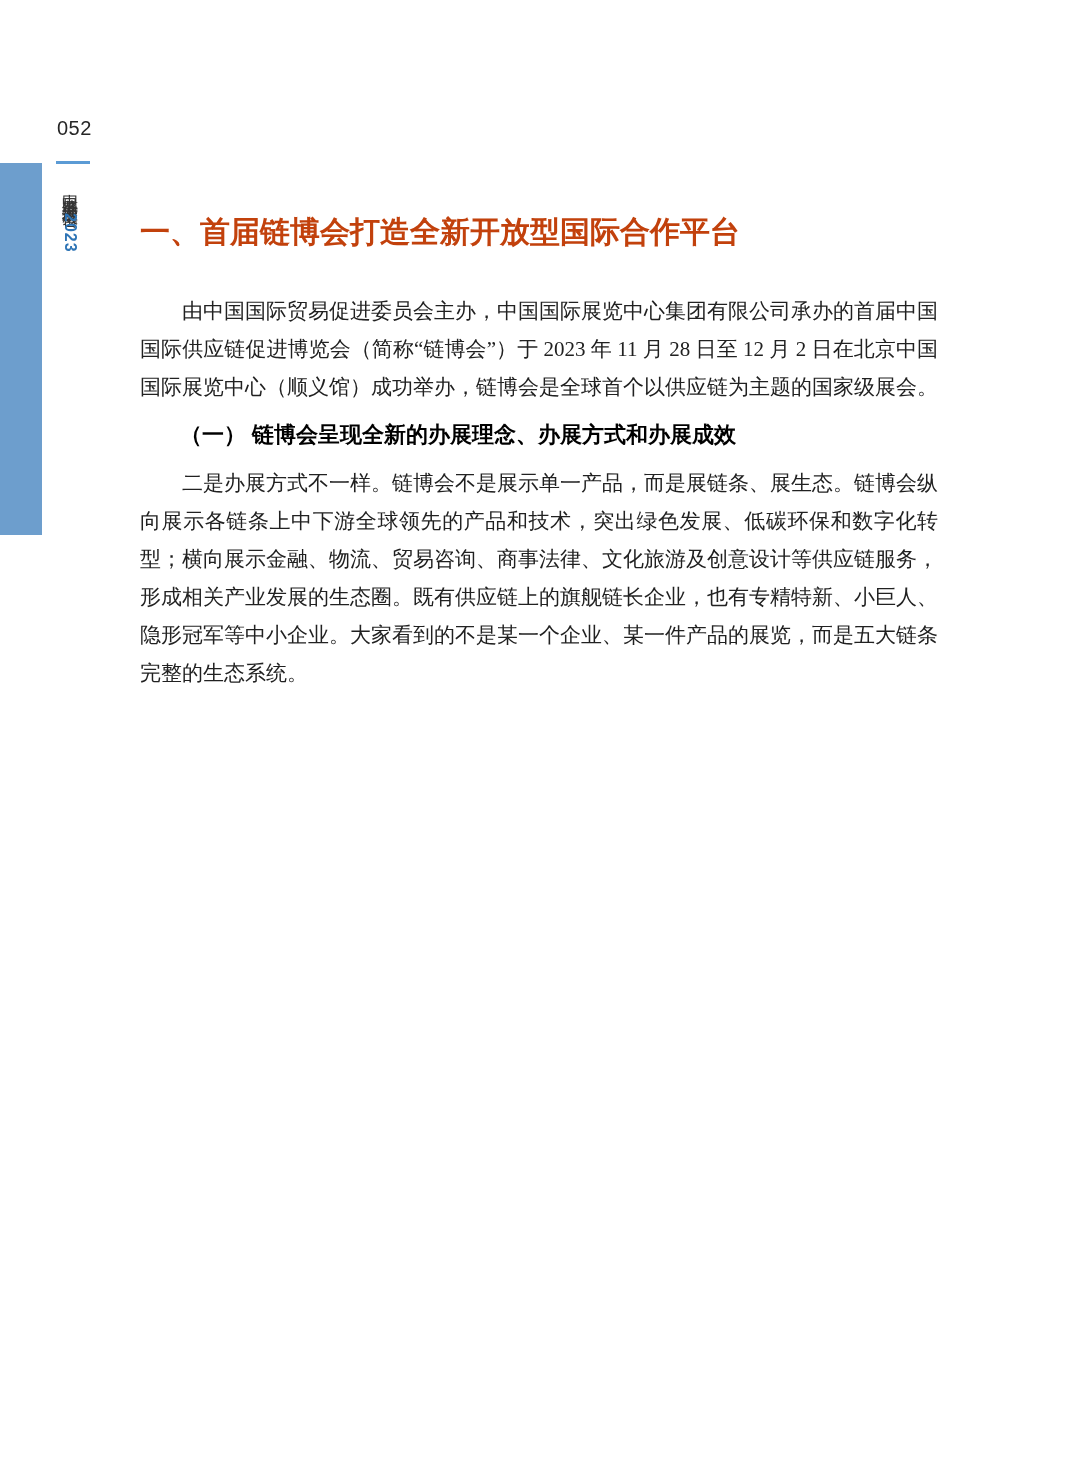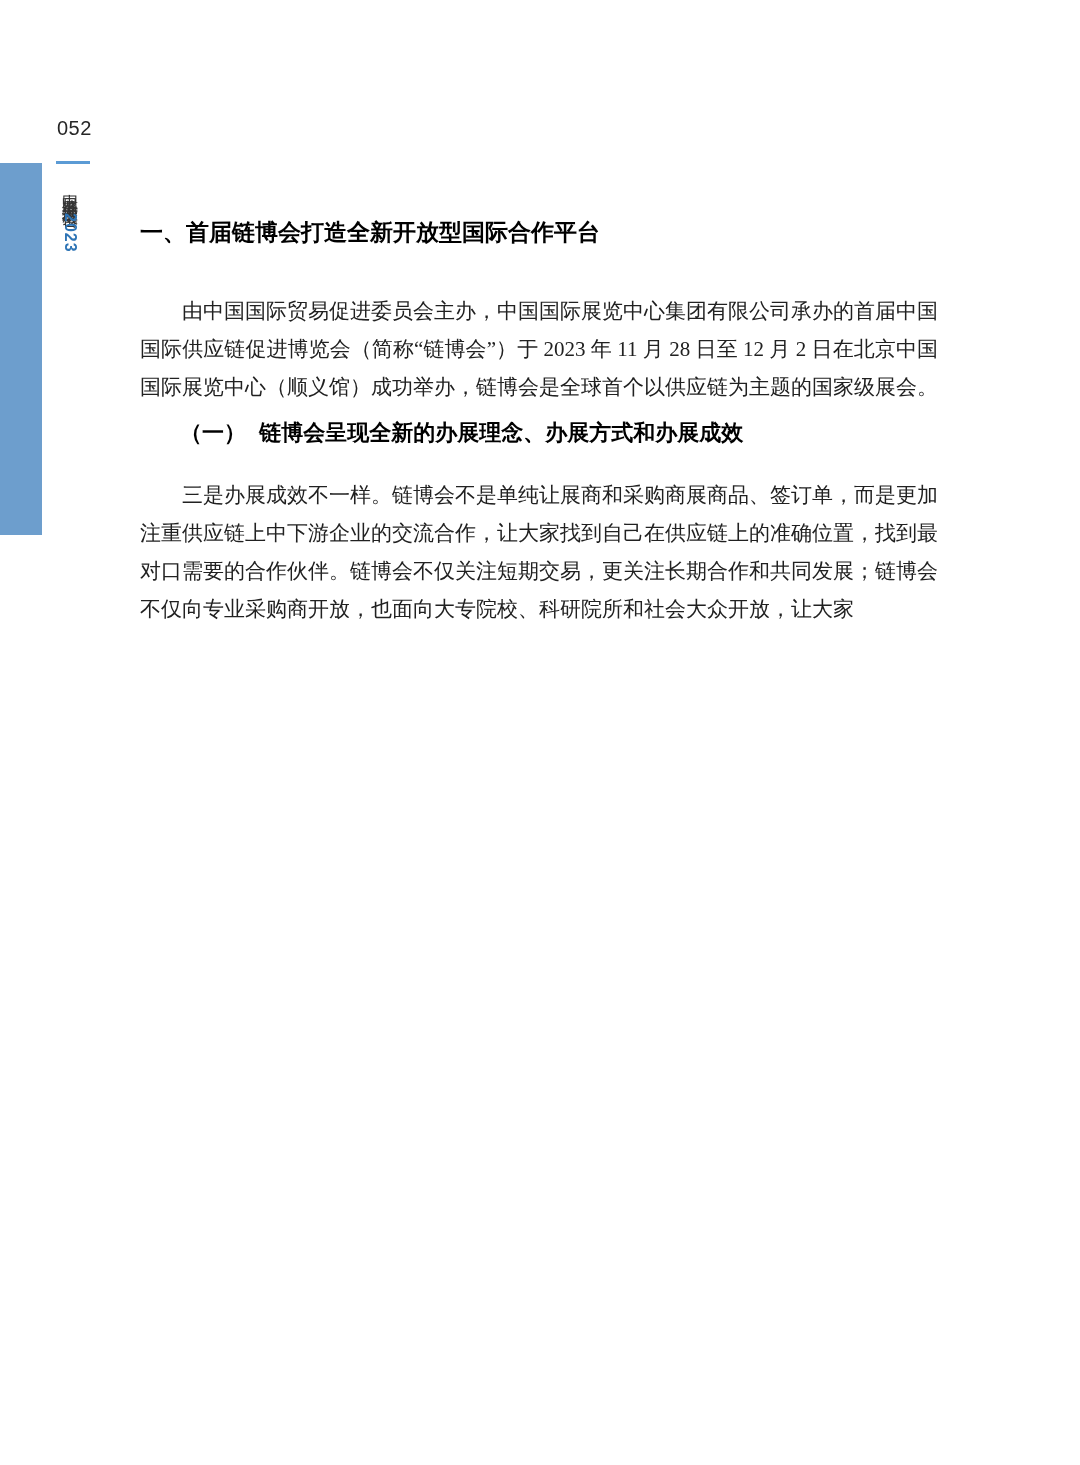--- a/index.html
+++ b/index.html
@@ -56,35 +56,35 @@
     letter-spacing: 1px;
   }
   .content {
     position: absolute;
     left: 140px;
     top: 212px;
     width: 798px;
   }
   .content h1 {
     font-family: "Liberation Sans", "DejaVu Sans", sans-serif;
-    font-size: 23px;
+    font-size: 30px;
     line-height: 40px;
     font-weight: bold;
-    color: #000000;
+    color: #c2410c;
     letter-spacing: 0px;
     margin: 0 0 40px 0;
   }
   .content h2 {
-    font-family: Liberation Mono, monospace;
+    font-family: Liberation Sans, sans-serif;
     font-size: 22px;
     line-height: 38px;
     font-weight: bold;
     color: #000000;
     padding-left: 40px;
-    margin: 10px 0 22px 0;
+    margin: 10px 0 10px 0;
   }
   .content p {
     font-size: 21px;
     line-height: 38px;
     color: #212121;
     text-align: justify;
     text-indent: 2em;
     margin: 0 0 8px 0;
   }
 </style>
@@ -107,18 +107,18 @@
   <div class="content">
 
     <h1>一、首届链博会打造全新开放型国际合作平台</h1>
 
     <p>由中国国际贸易促进委员会主办，中国国际展览中心集团有限公司承办的首届中国国际供应链促进博览会（简称“链博会”）于 2023 年 11 月 28 日至 12 月 2 日在北京中国国际展览中心（顺义馆）成功举办，链博会是全球首个以供应链为主题的国家级展会。</p>
 
     <h2>（一） 链博会呈现全新的办展理念、办展方式和办展成效</h2>
 
 
 
+    <p>二是办展方式不一样。链博会不是展示单一产品，而是展链条、展生态。链博会纵向展示各链条上中下游全球领先的产品和技术，突出绿色发展、低碳环保和数字化转型；横向展示金融、物流、贸易咨询、商事法律、文化旅游及创意设计等供应链服务，形成相关产业发展的生态圈。既有供应链上的旗舰链长企业，也有专精特新、小巨人、隐形冠军等中小企业。大家看到的不是某一个企业、某一件产品的展览，而是五大链条完整的生态系统。</p>
 
-    <p>三是办展成效不一样。链博会不是单纯让展商和采购商展商品、签订单，而是更加注重供应链上中下游企业的交流合作，让大家找到自己在供应链上的准确位置，找到最对口需要的合作伙伴。链博会不仅关注短期交易，更关注长期合作和共同发展；链博会不仅向专业采购商开放，也面向大专院校、科研院所和社会大众开放，让大家</p>
 
   </div>
 
 </div>
 
 </body></html>

